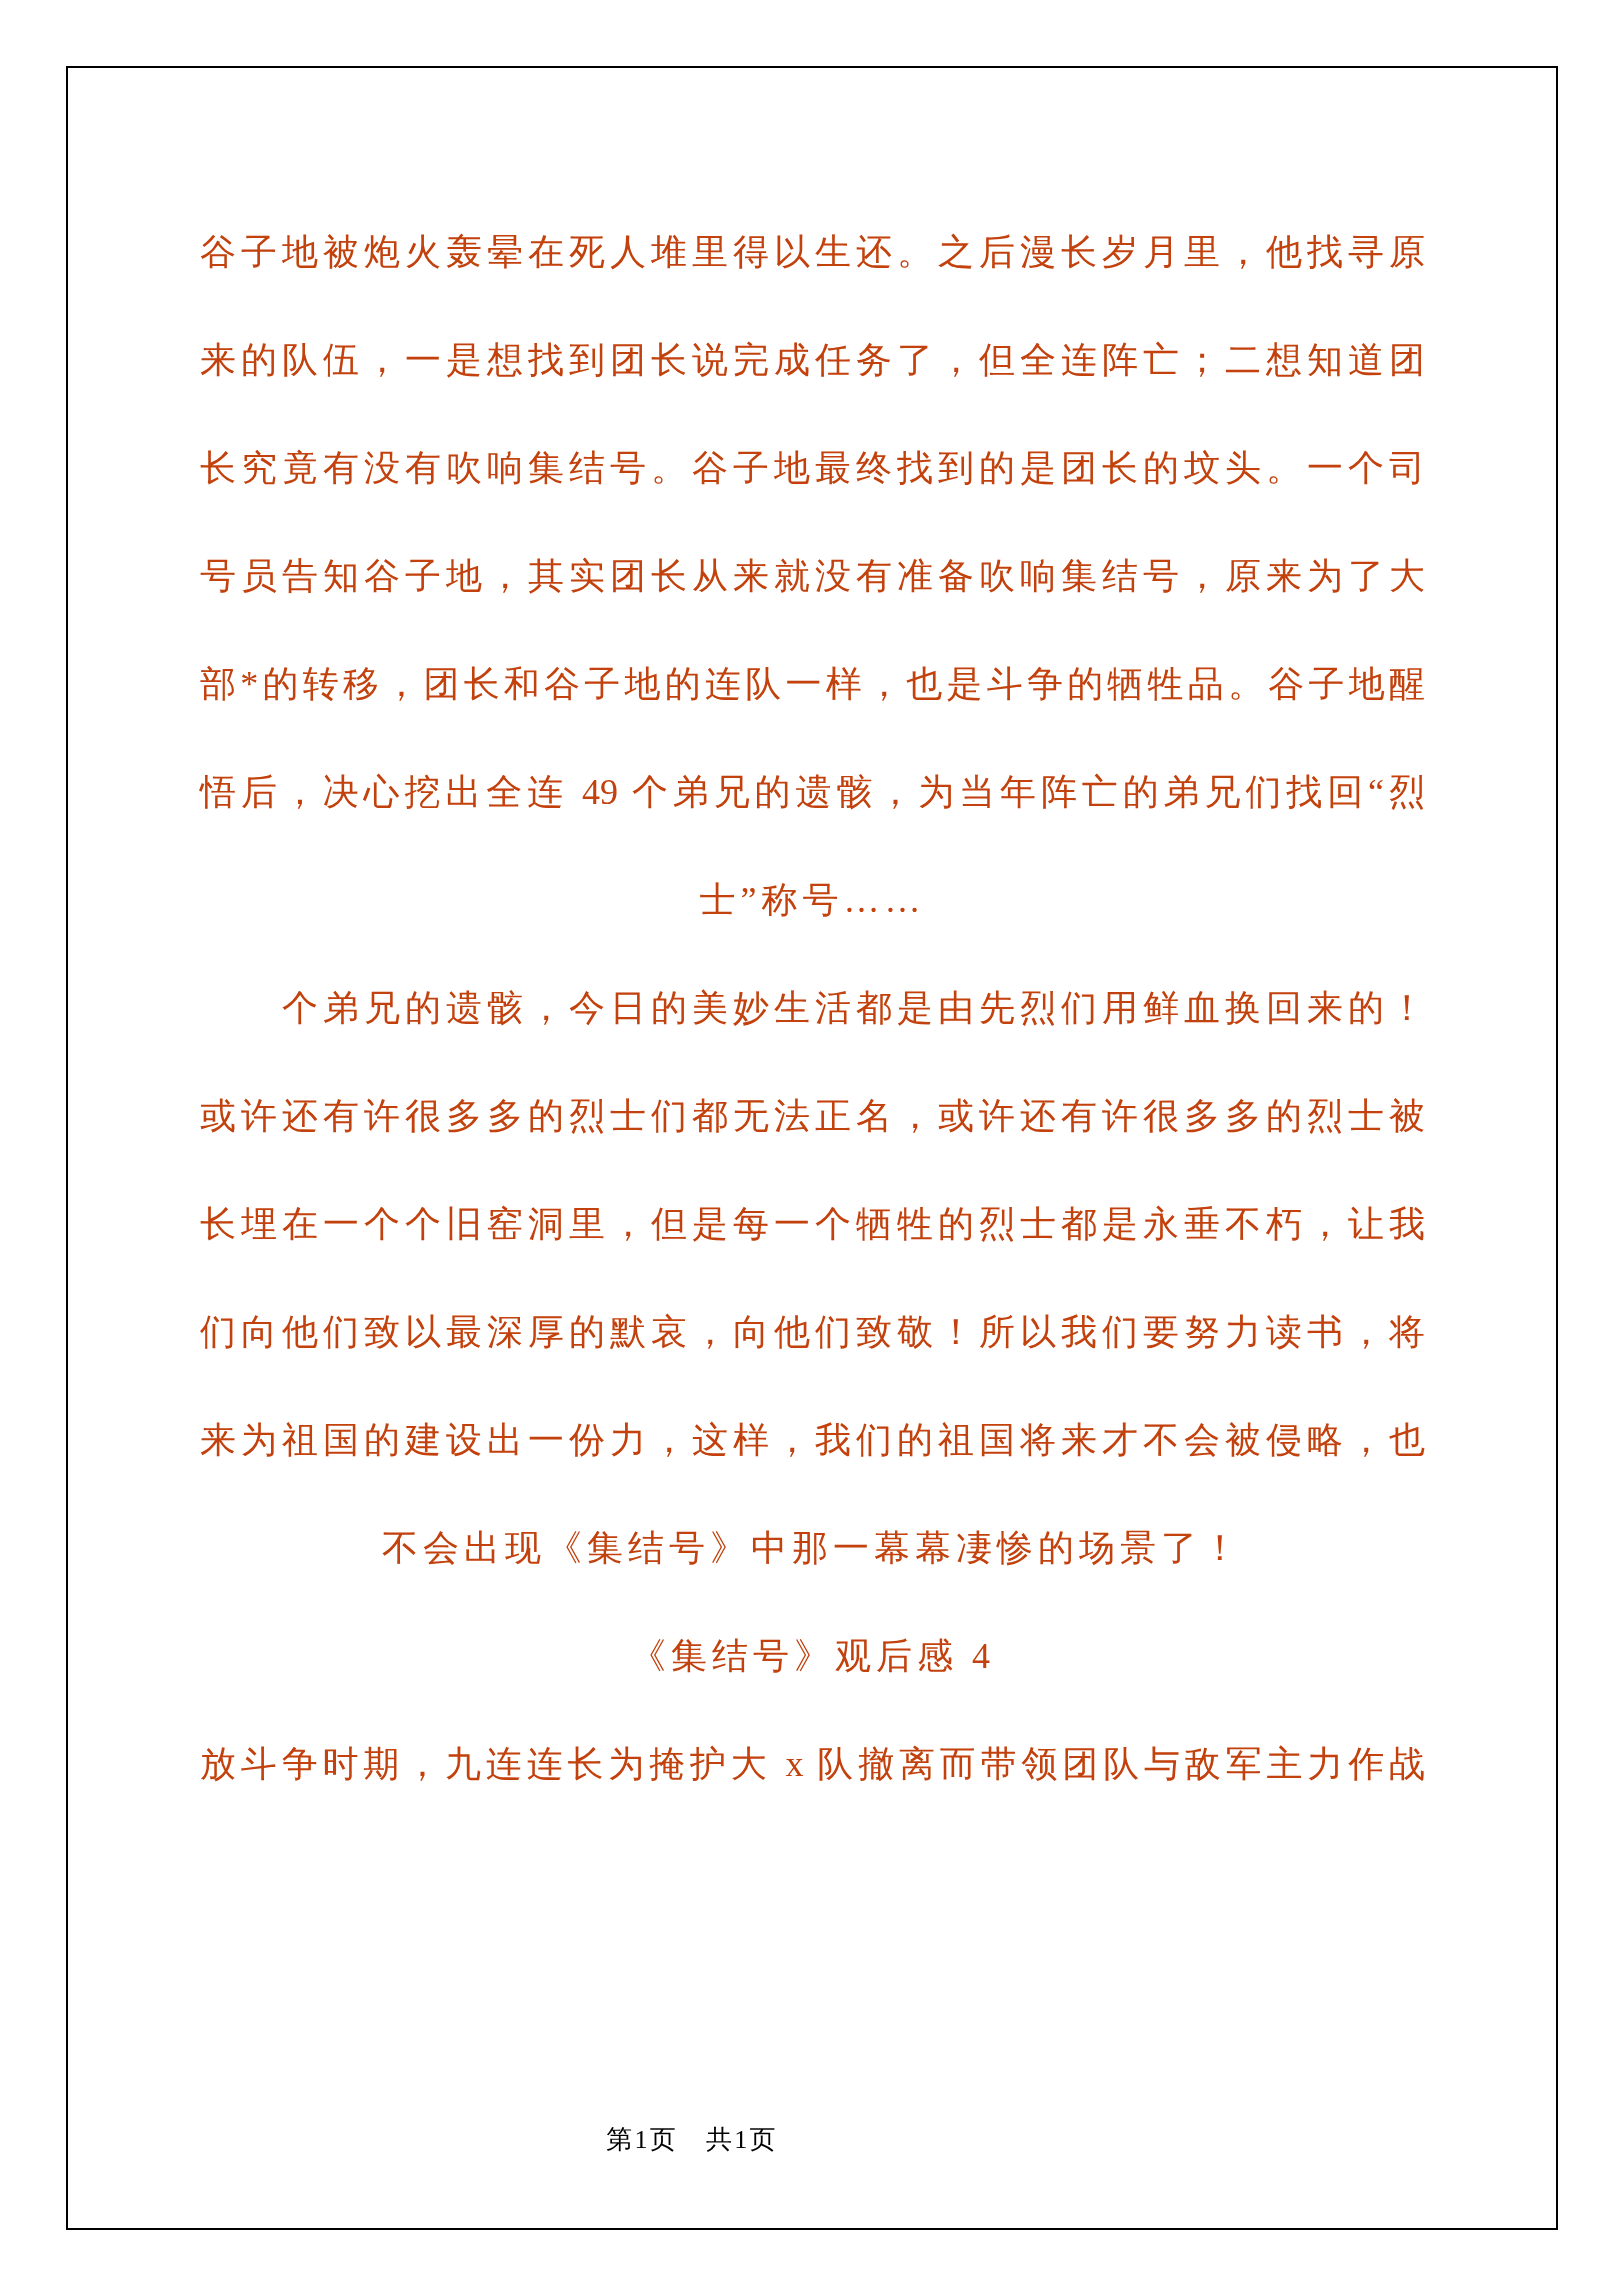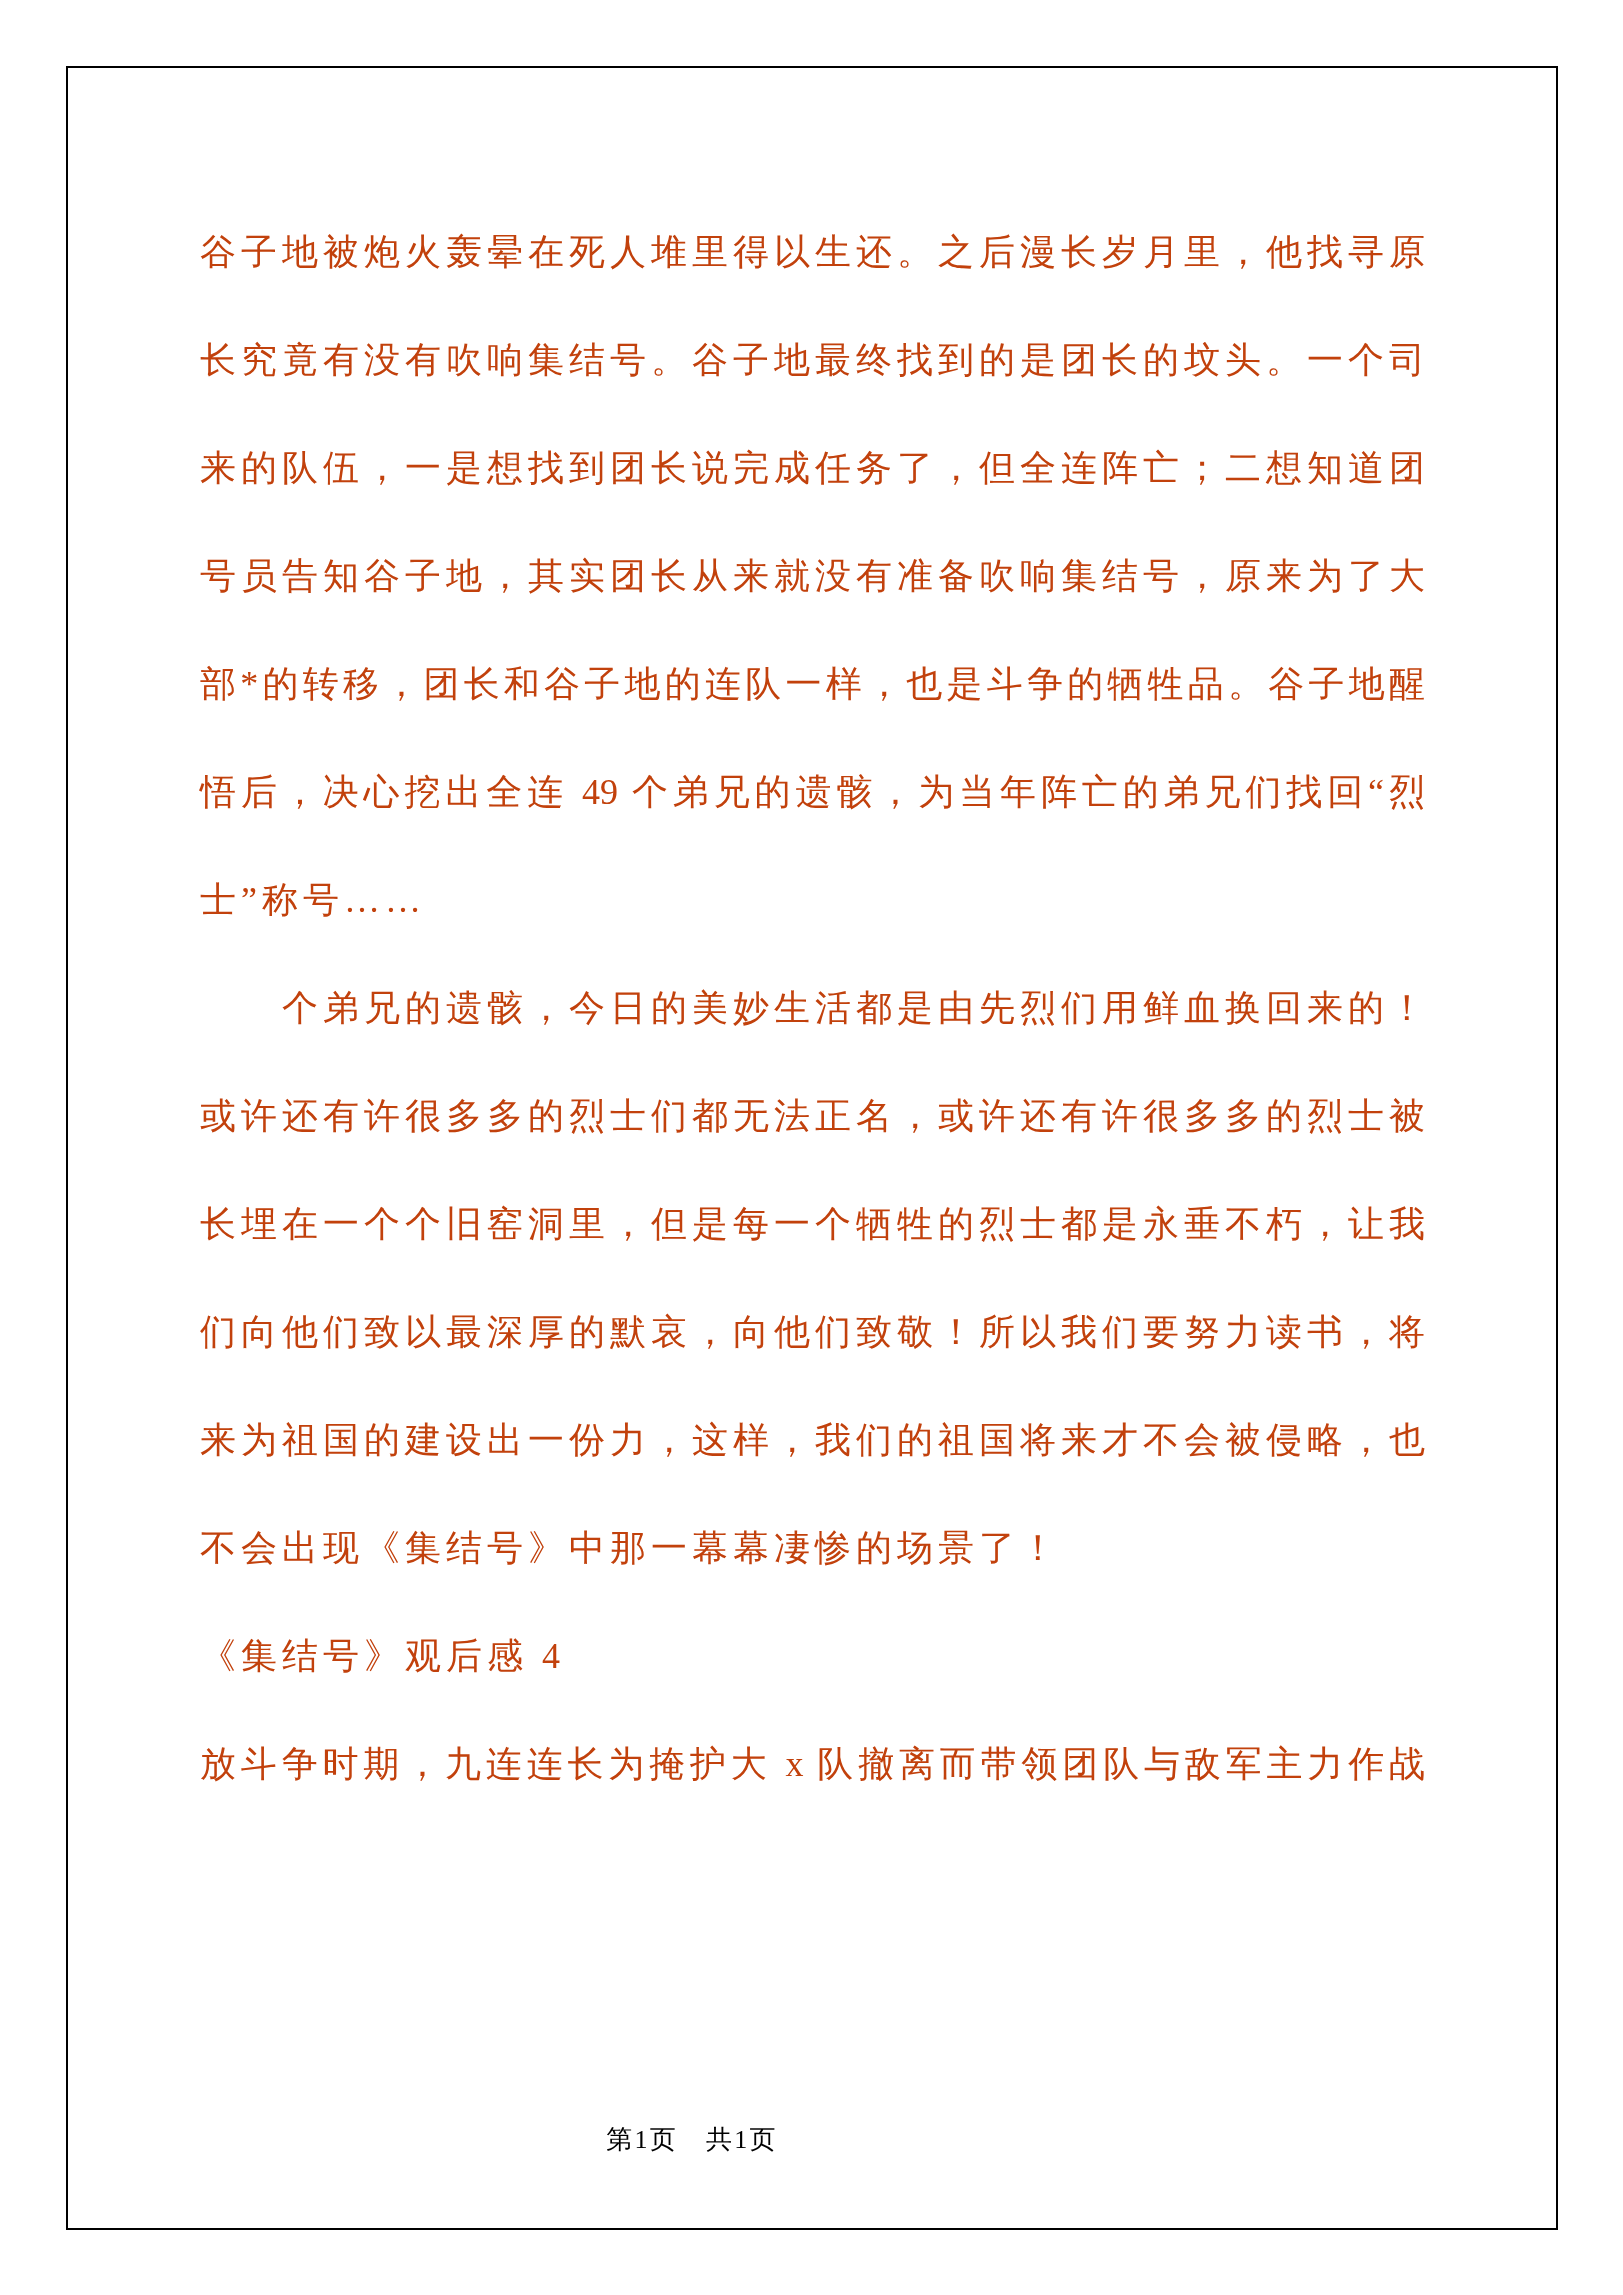--- a/index.html
+++ b/index.html
@@ -36,21 +36,21 @@
     font-size: 36px;
     color: #c2410c;
   }
   
   .line.j {
     text-align: justify;
     text-align-last: justify;
   }
   
   .line.s {
-    text-align: left;
+    text-align: center;
     letter-spacing: 5px;
   }
   .page-footer {
     position: absolute;
     left: 66px;
     top: 2123px;
     width: 1252px;
     height: 34px;
     line-height: 34px;
     text-align: center;
@@ -59,22 +59,22 @@
     color: #000000;
   }
 </style>
 </head>
 <body>
 
 <div class="page-frame"></div>
 
 <div class="text-block">
   <div class="line j">谷子地被炮火轰晕在死人堆里得以生还。之后漫长岁月里，他找寻原</div>
+  <div class="line j">来的队伍，一是想找到团长说完成任务了，但全连阵亡；二想知道团</div>
   <div class="line j">长究竟有没有吹响集结号。谷子地最终找到的是团长的坟头。一个司</div>
-  <div class="line j">来的队伍，一是想找到团长说完成任务了，但全连阵亡；二想知道团</div>
   <div class="line j">号员告知谷子地，其实团长从来就没有准备吹响集结号，原来为了大</div>
   <div class="line j">部*的转移，团长和谷子地的连队一样，也是斗争的牺牲品。谷子地醒</div>
   <div class="line j">悟后，决心挖出全连 49 个弟兄的遗骸，为当年阵亡的弟兄们找回“烈</div>
   <div class="line s">士”称号……</div>
   <div class="line j">　　个弟兄的遗骸，今日的美妙生活都是由先烈们用鲜血换回来的！</div>
   <div class="line j">或许还有许很多多的烈士们都无法正名，或许还有许很多多的烈士被</div>
   <div class="line j">长埋在一个个旧窑洞里，但是每一个牺牲的烈士都是永垂不朽，让我</div>
   <div class="line j">们向他们致以最深厚的默哀，向他们致敬！所以我们要努力读书，将</div>
   <div class="line j">来为祖国的建设出一份力，这样，我们的祖国将来才不会被侵略，也</div>
   <div class="line s">不会出现《集结号》中那一幕幕凄惨的场景了！</div>

